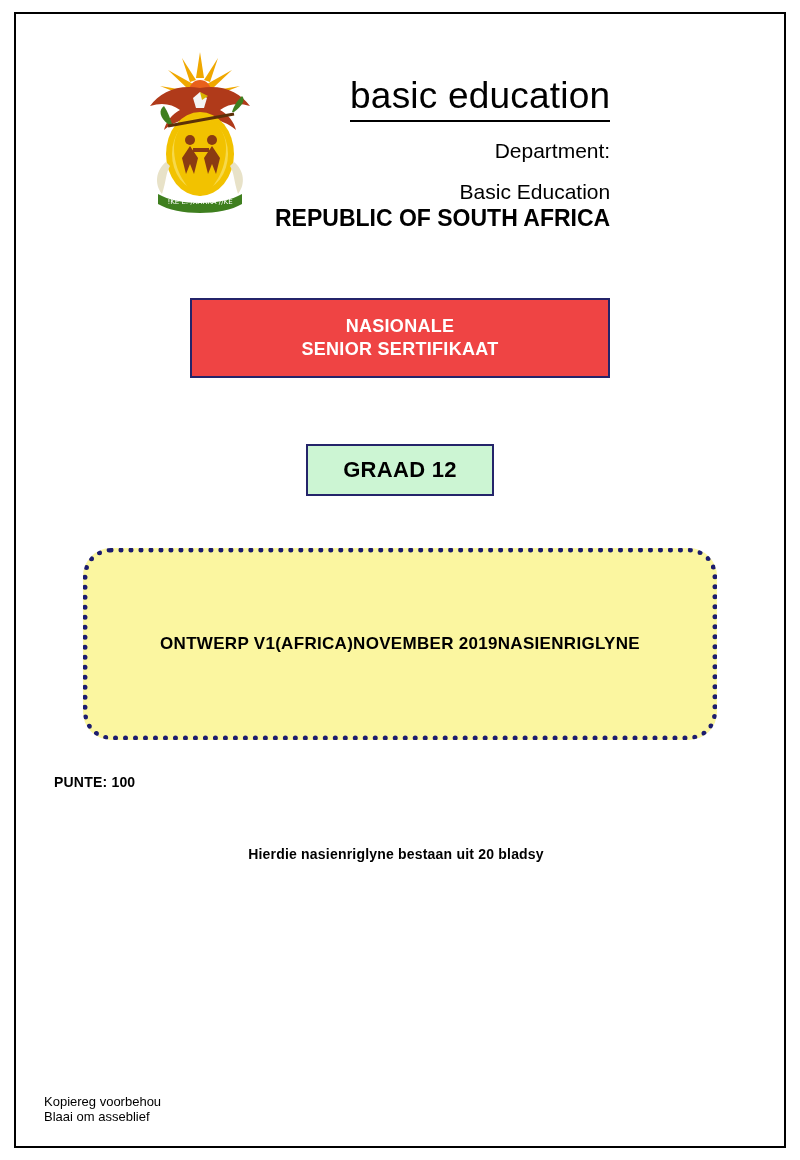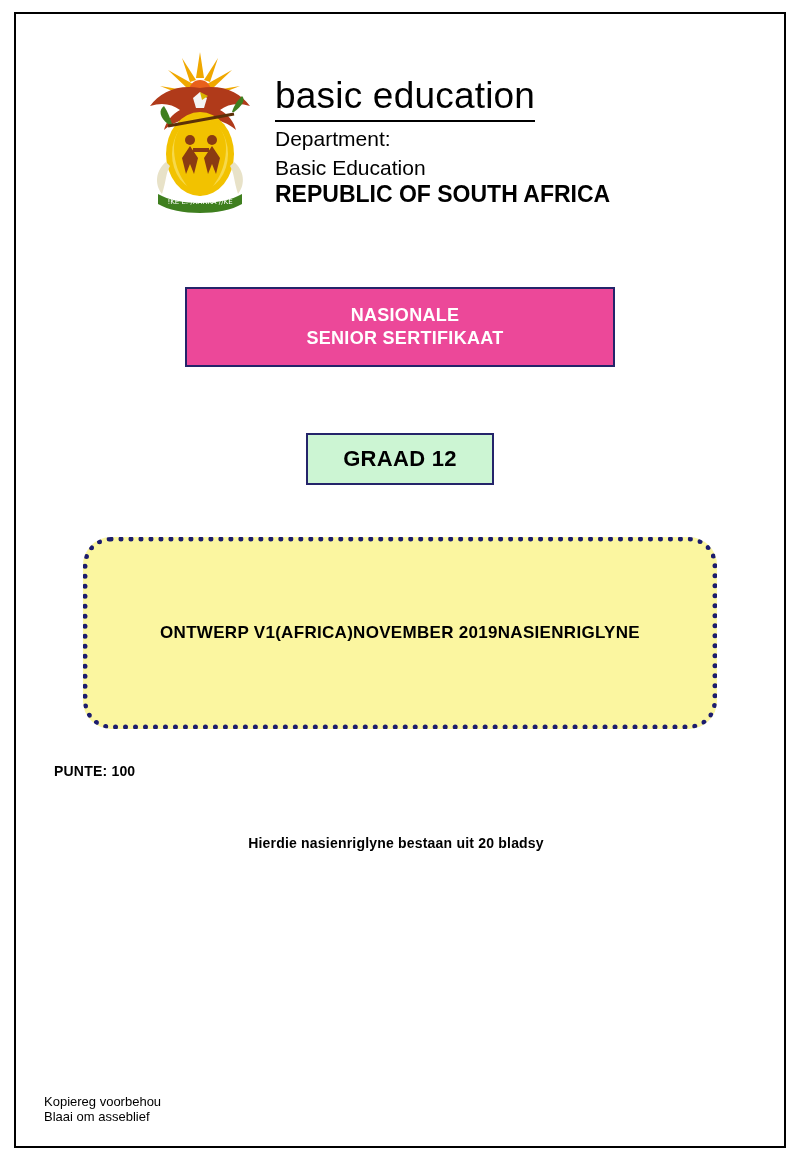--- a/index.html
+++ b/index.html
@@ -48,54 +48,54 @@
   }
   .crest {
     width: 125px;
     height: 175px;
     flex: 0 0 125px;
     position: relative;
   }
   .dept-text {
     margin-left: 12px;
     padding-top: 30px;
+    text-align: right;
   }
   .dept-title {
     font-size: 37px;
     line-height: 44px;
     letter-spacing: 0.2px;
     font-weight: normal;
     border-bottom: 2px solid #000000;
     padding-bottom: 2px;
     display: inline-block;
   }
   .dept-line1, .dept-line2 {
     font-size: 21px;
     line-height: 25px;
-    margin-top: 4px;
+    margin-top: 16px;
   }
   .dept-line3 {
     font-size: 23px;
     line-height: 24px;
     font-weight: bold;
     margin-top: 2px;
   }
 
   
   .cert-box {
     margin: 68px auto 0 auto;
     width: 416px;
     height: 76px;
-    background: #ec4899;
+    background: #ef4444;
     border: 2px solid #24246a;
     display: flex;
     align-items: center;
     justify-content: center;
     text-align: center;
-    padding-left: 10px;
   }
   .cert-box .cert-text {
     color: #ffffff;
     font-size: 18px;
     font-weight: bold;
     line-height: 23px;
     letter-spacing: 0.3px;
   }
 
   

